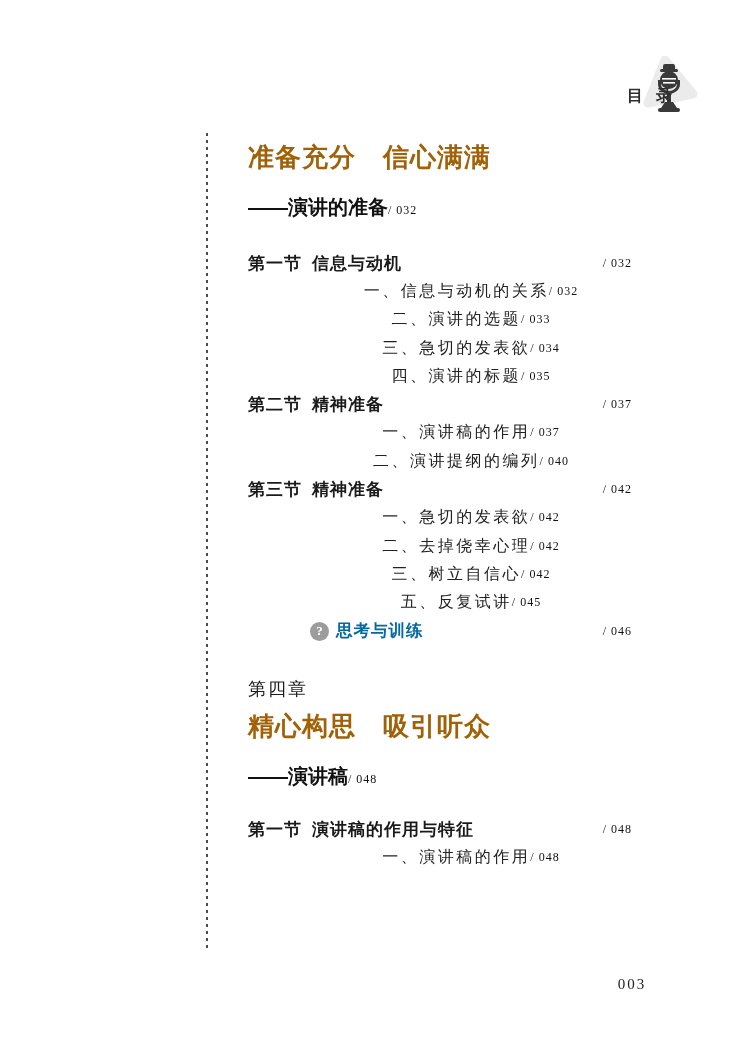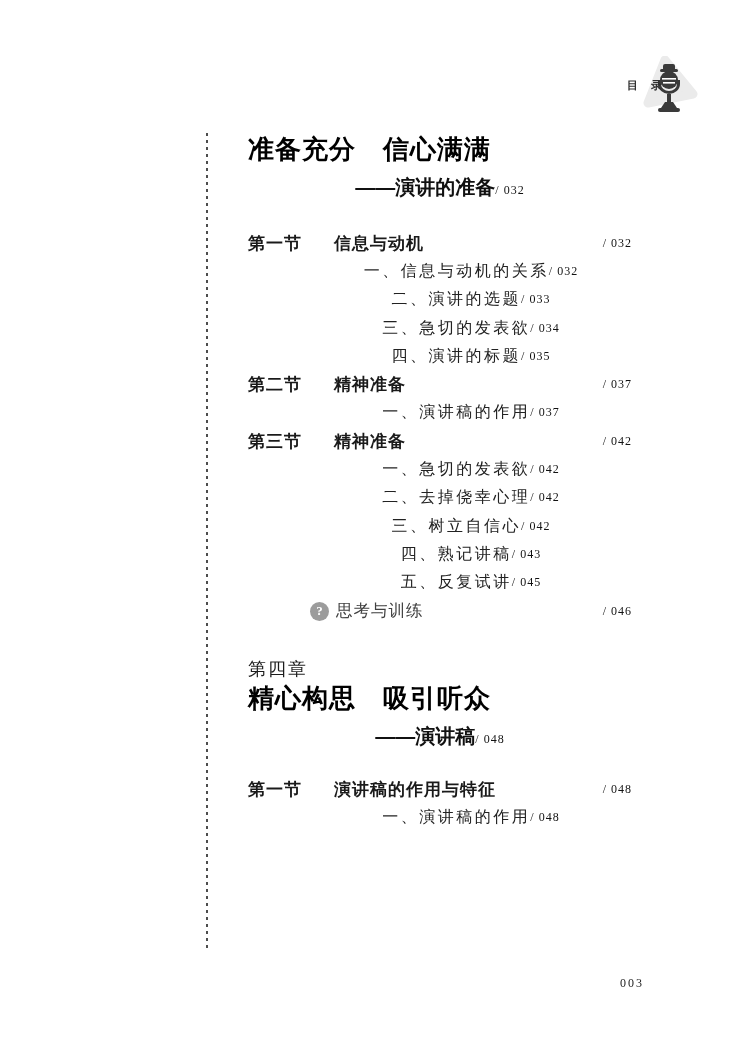--- a/index.html
+++ b/index.html
@@ -7,54 +7,54 @@
     width:750px;height:1049px;
     background:#ffffff;
     position:relative;
     font-family:"Liberation Sans",sans-serif;
     color:#1a1a1a;
     overflow:hidden;
   }
   
   .corner{position:absolute;top:56px;left:627px;width:80px;height:70px;}
   .corner-label{
-    position:absolute;top:22px;left:0;z-index:2;
-    font-size:11px;font-weight:700;letter-spacing:13px;
+    position:absolute;top:30px;left:0;z-index:2;
+    font-size:16px;font-weight:700;letter-spacing:13px;
     color:#2e2e2e;white-space:nowrap;
   }
   .corner-badge{position:absolute;left:16px;top:0;width:56px;height:62px;}
 
   
   .dotted-rule{
     position:absolute;left:206px;top:133px;width:2px;height:817px;
     background:repeating-linear-gradient(to bottom,#4d4d4d 0 3px,transparent 3px 7px);
   }
 
   
   .toc{position:absolute;left:248px;top:132px;width:384px;}
 
   .ch-label{font-size:18px;letter-spacing:2px;height:24px;line-height:24px;color:#1c1c1c;}
   .ch-title{
     font-size:26px;font-weight:700;letter-spacing:1px;
-    margin-top:0;height:34px;line-height:34px;color:#000000;
+    margin-top:8px;height:34px;line-height:34px;color:#a16207;
   }
   .ch-sub-row{
-    display:flex;justify-content:center;align-items:baseline;
-    margin-top:7px;height:28px;line-height:28px;
+    display:flex;justify-content:flex-start;align-items:baseline;
+    margin-top:19px;height:28px;line-height:28px;
     font-size:20px;font-weight:700;color:#111;
   }
   .sections{margin-top:28px;}
   .sections.c4{margin-top:25px;}
   .chapter-4{margin-top:32px;}
 
   .sec-row{
     display:flex;justify-content:space-between;align-items:center;height:28.3px;
     font-family:"Liberation Serif",serif;font-weight:700;font-size:17px;color:#1a1a1a;
   }
-  .sec-left{display:flex;gap:32px;letter-spacing:1px;}
+  .sec-left{display:flex;gap:10px;letter-spacing:1px;}
   .item-row{
     display:flex;justify-content:center;align-items:center;height:28.3px;
     padding-left:62px;
     font-family:"Liberation Serif",serif;font-size:16px;color:#222;
   }
   .item-text{letter-spacing:2.5px;}
   .page-num{
     font-family:"Liberation Serif",serif;font-weight:400;
     font-size:12px;letter-spacing:1px;color:#111;flex-shrink:0;
   }
@@ -62,25 +62,25 @@
     display:flex;justify-content:space-between;align-items:center;height:28.3px;
     padding-left:62px;
   }
   .exercise-left{display:flex;align-items:center;gap:7px;}
   .q-circle{
     width:19px;height:19px;border-radius:50%;
     background:#9c9c9c;color:#ffffff;
     display:inline-flex;align-items:center;justify-content:center;
     font-size:13px;font-weight:700;font-family:"Liberation Serif",serif;
   }
-  .exercise-text{font-size:16.5px;font-weight:400;color:#404040;letter-spacing:1px;}
+  .exercise-text{font-size:16.5px;font-weight:700;color:#0369a1;letter-spacing:1px;}
 
   .folio{
     position:absolute;left:610px;top:976px;width:44px;text-align:center;
-    font-family:"Liberation Serif",serif;font-size:12px;letter-spacing:2px;color:#222;
+    font-family:"Liberation Serif",serif;font-size:15px;letter-spacing:2px;color:#222;
   }
 </style>
 </head>
 <body>
 
 <div class="corner">
   <span class="corner-label">目录</span>
   <svg class="corner-badge" viewBox="0 0 56 62" xmlns="http://www.w3.org/2000/svg">
     <path d="M22 4 L5 47 L50 38 Z" fill="#ebebeb" stroke="#ebebeb" stroke-width="9" stroke-linejoin="round"></path>
     <g fill="#3a3a3a">
@@ -138,43 +138,43 @@
         <span class="sec-left">
           <span>第二节</span>
           <span>精神准备</span>
         </span>
         <span class="page-num">/ 037</span>
       </div>
       <div class="item-row">
         <span class="item-text">一、演讲稿的作用</span>
         <span class="page-num">/ 037</span>
       </div>
+      <div class="item-row">
+        <span class="item-text">二、演讲提纲的编列</span>
+        <span class="page-num">/ 040</span>
+      </div>
 
       <div class="sec-row">
         <span class="sec-left">
           <span>第三节</span>
           <span>精神准备</span>
         </span>
         <span class="page-num">/ 042</span>
       </div>
       <div class="item-row">
         <span class="item-text">一、急切的发表欲</span>
         <span class="page-num">/ 042</span>
       </div>
       <div class="item-row">
         <span class="item-text">二、去掉侥幸心理</span>
         <span class="page-num">/ 042</span>
       </div>
       <div class="item-row">
         <span class="item-text">三、树立自信心</span>
         <span class="page-num">/ 042</span>
-      </div>
-      <div class="item-row">
-        <span class="item-text">四、熟记讲稿</span>
-        <span class="page-num">/ 043</span>
       </div>
       <div class="item-row">
         <span class="item-text">五、反复试讲</span>
         <span class="page-num">/ 045</span>
       </div>
 
       <div class="exercise-row">
         <span class="exercise-left">
           <span class="q-circle">?</span>
           <span class="exercise-text">思考与训练</span>

